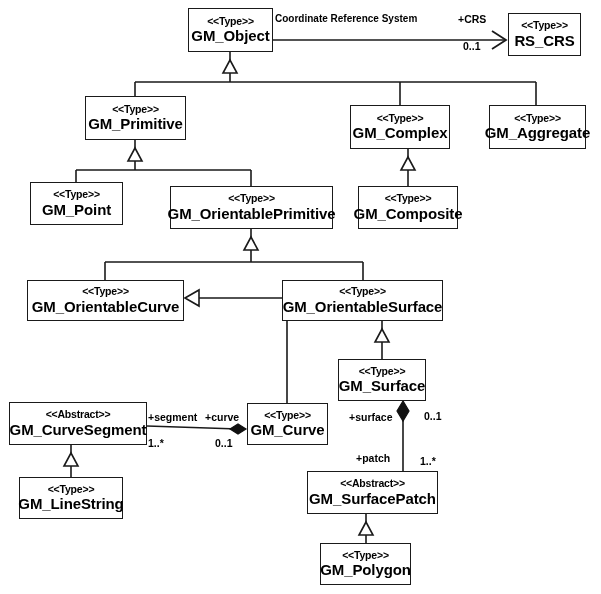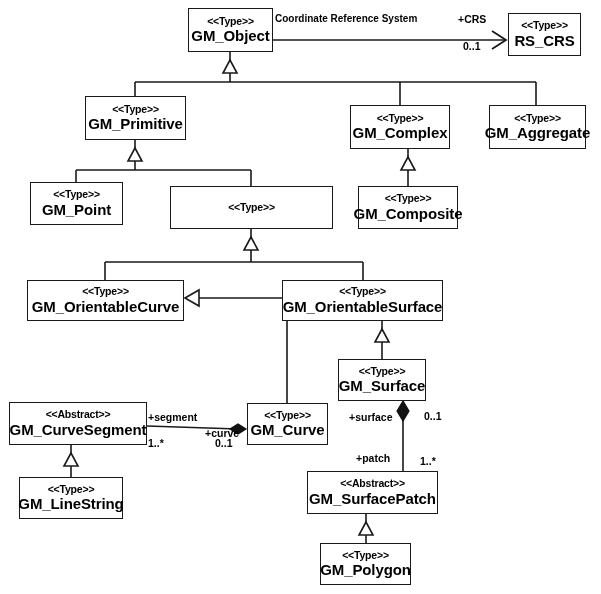--- a/index.html
+++ b/index.html
@@ -170,20 +170,21 @@
     <div class="classname">GM_Aggregate</div>
   </div>
 
   <div class="uml-class" style="left:30px; top:182px; width:93px; height:43px;">
     <div class="stereotype">&lt;&lt;Type&gt;&gt;</div>
     <div class="classname">GM_Point</div>
   </div>
 
   <div class="uml-class" style="left:170px; top:186px; width:163px; height:43px;">
     <div class="stereotype">&lt;&lt;Type&gt;&gt;</div>
+    <div class="classname">GM_OrientablePrimitive</div>
   </div>
 
   <div class="uml-class" style="left:358px; top:186px; width:100px; height:43px;">
     <div class="stereotype">&lt;&lt;Type&gt;&gt;</div>
     <div class="classname">GM_Composite</div>
   </div>
 
   <div class="uml-class" style="left:27px; top:280px; width:157px; height:41px;">
     <div class="stereotype">&lt;&lt;Type&gt;&gt;</div>
     <div class="classname">GM_OrientableCurve</div>
@@ -227,21 +228,21 @@
   <div class="assoc-title" style="left:275px; top:13px;">Coordinate Reference System</div>
 
   <div class="edge-label" style="left:458px; top:13px;">+CRS</div>
 
   <div class="edge-label" style="left:463px; top:40px;">0..1</div>
 
   <div class="edge-label" style="left:148px; top:411px;">+segment</div>
 
   <div class="edge-label" style="left:148px; top:437px;">1..*</div>
 
-  <div class="edge-label" style="left:205px; top:411px;margin-top:16px;">+curve</div>
+  <div class="edge-label" style="left:205px; top:411px;">+curve</div>
 
   <div class="edge-label" style="left:215px; top:437px;">0..1</div>
 
   <div class="edge-label" style="left:349px; top:411px;">+surface</div>
 
   <div class="edge-label" style="left:424px; top:410px;">0..1</div>
 
   <div class="edge-label" style="left:356px; top:452px;">+patch</div>
 
   <div class="edge-label" style="left:420px; top:455px;">1..*</div>

